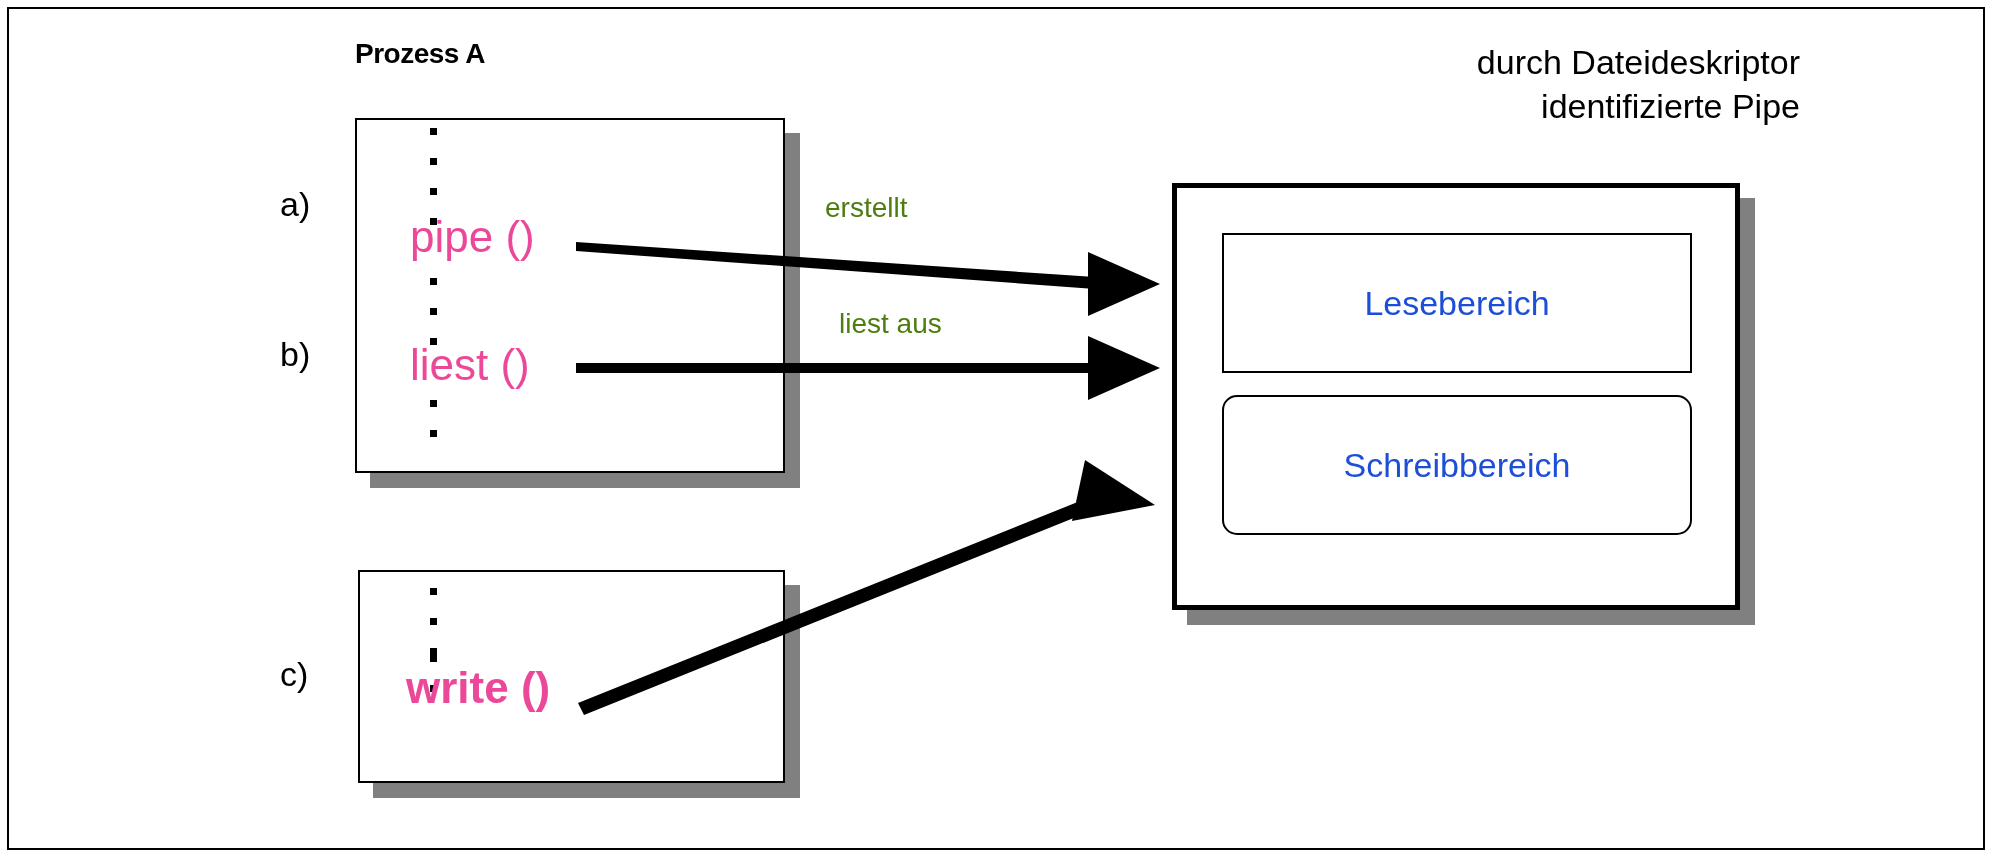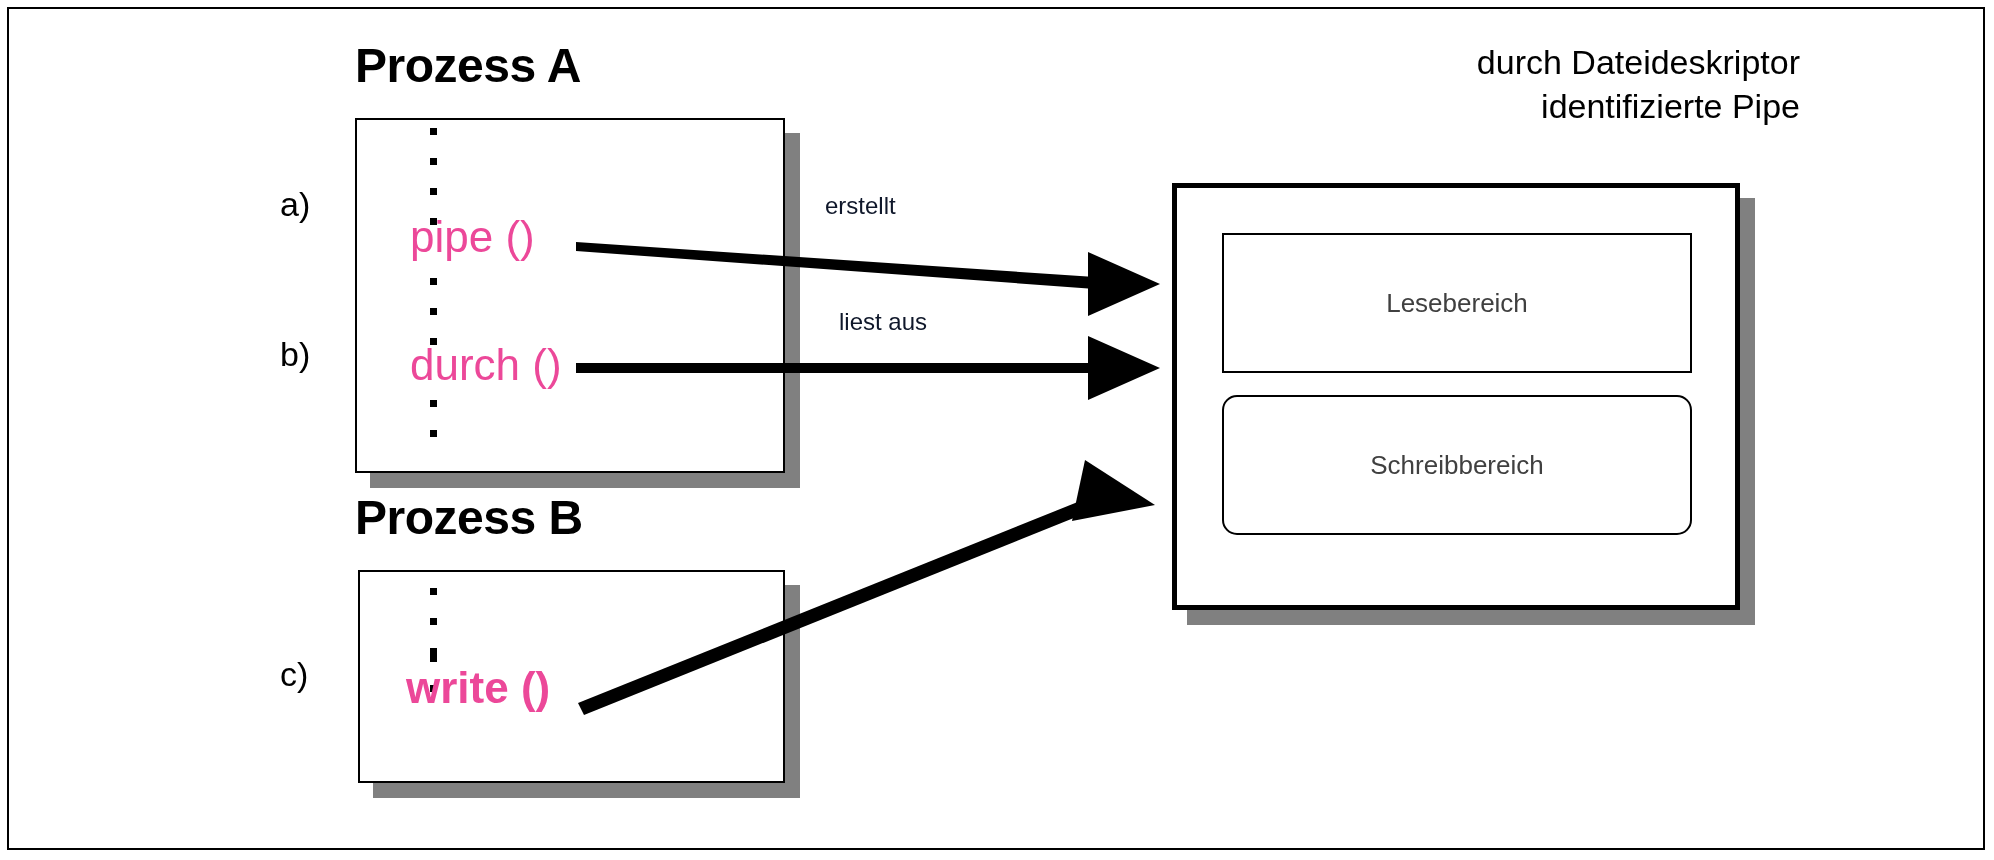--- a/index.html
+++ b/index.html
@@ -52,55 +52,55 @@
     border: 2px solid #000000;
     box-sizing: border-box;
     display: flex;
     align-items: center;
     justify-content: center;
   }
 
   
   .proc-title {
     position: absolute;
-    font-size: 48px;
+    font-size: 28px;
     font-weight: bold;
     color: #000000;
     white-space: nowrap;
     letter-spacing: -0.5px;
   }
   .step-label {
     position: absolute;
     font-size: 34px;
     color: #000000;
     white-space: nowrap;
   }
   .call-label {
     position: absolute;
     font-size: 44px;
     color: #ec4899;
     white-space: nowrap;
   }
   .edge-label {
     position: absolute;
-    font-size: 24px;
-    color: #0f172a;
+    font-size: 28px;
+    color: #4d7c0f;
     white-space: nowrap;
   }
   .pipe-caption {
     position: absolute;
     font-size: 34px;
     color: #000000;
     line-height: 44px;
     text-align: right;
     white-space: nowrap;
   }
   .region-label {
-    font-size: 26px;
-    color: #404040;
+    font-size: 34px;
+    color: #1d4ed8;
     white-space: nowrap;
   }
 
   
   .vdots {
     position: absolute;
     display: flex;
     flex-direction: column;
     align-items: center;
   }
@@ -147,23 +147,22 @@
   </div>
   <div class="vdots" style="left:430px; top:400px;">
     <i></i>
       <i></i>
   </div>
 
   <div class="step-label" style="left:280px; top:185px;">a)</div>
   <div class="call-label" style="left:410px; top:212px;">pipe ()</div>
 
   <div class="step-label" style="left:280px; top:335px;">b)</div>
-  <div class="call-label" style="left:410px; top:340px;">durch ()</div>
-
-  <div class="proc-title" style="left:355px; top:490px;">Prozess B</div>
+  <div class="call-label" style="left:410px; top:340px;">liest ()</div>
+
 
   <div class="shadow-rect" style="left:373px; top:585px; width:427px; height:213px;"></div>
   <div class="proc-box" style="left:358px; top:570px; width:427px; height:213px;"></div>
 
   <div class="vdots" style="left:430px; top:588px;">
     <i></i>
       <i></i>
       <i></i>
   </div>
   <div class="vdots" style="left:430px; top:655px;">

